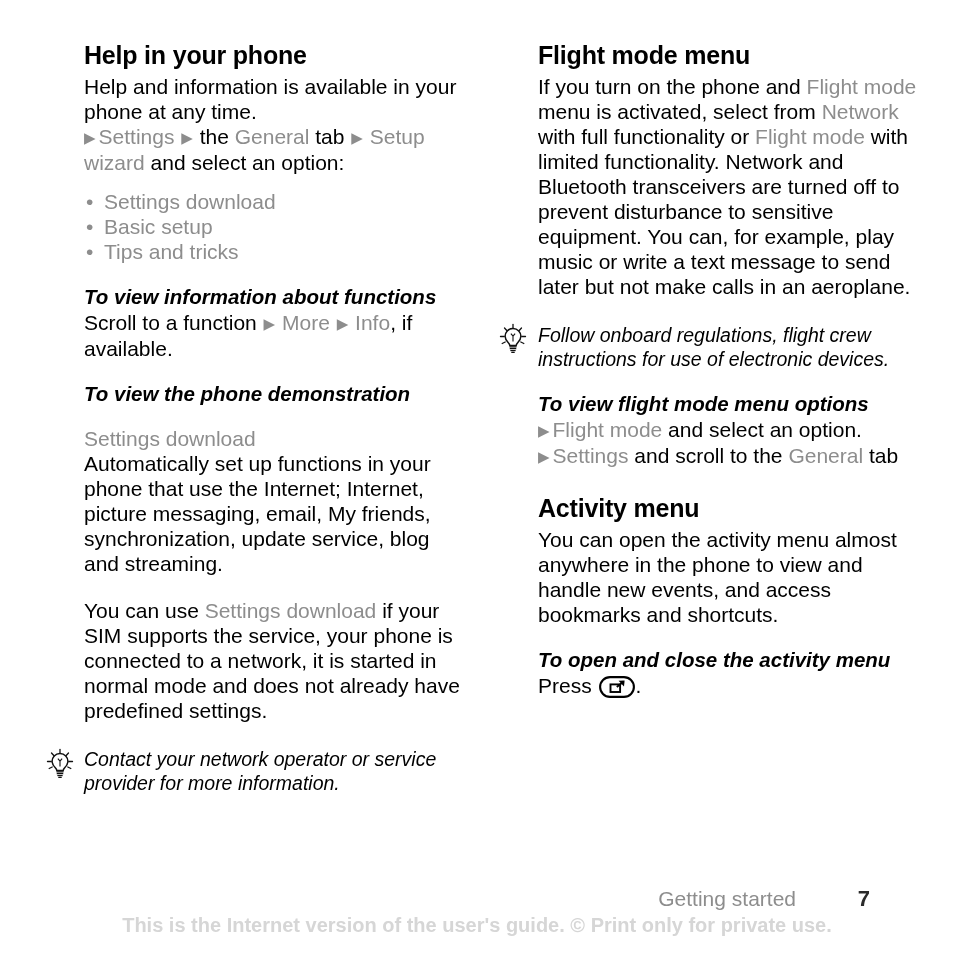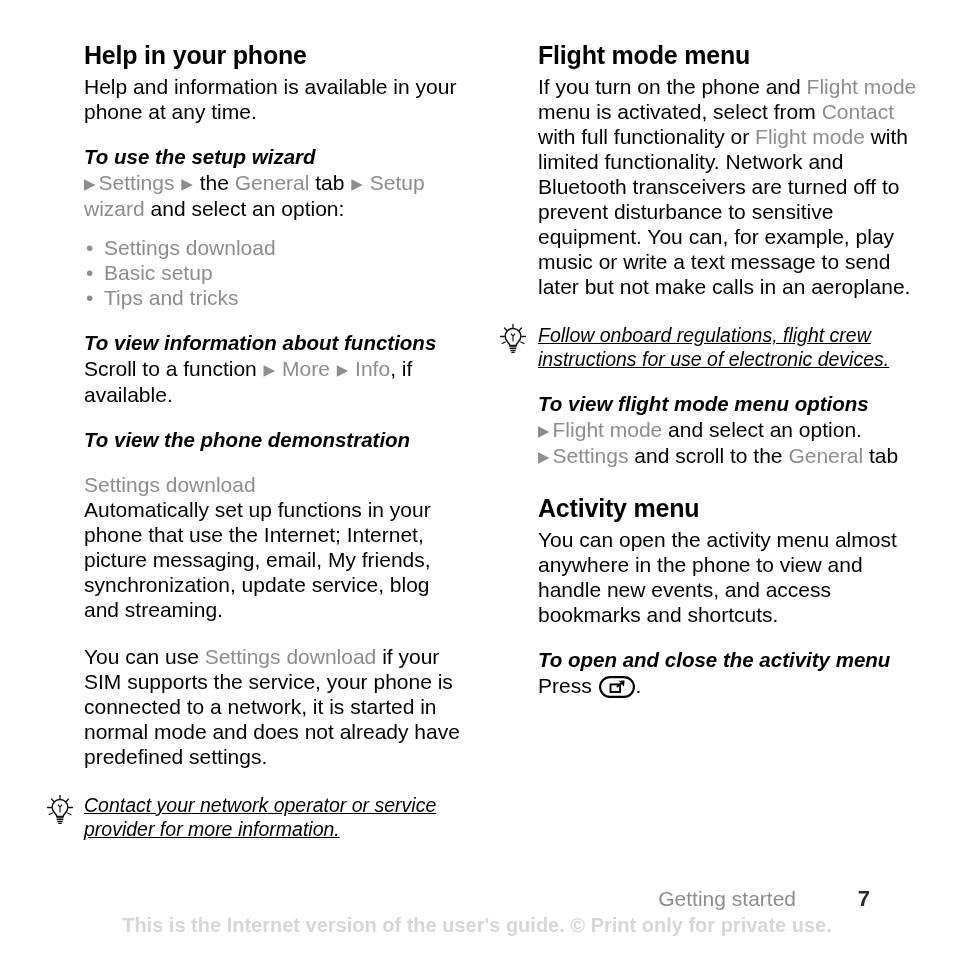--- a/index.html
+++ b/index.html
@@ -89,21 +89,20 @@
     top: 0;
     font-size: 21px;
     line-height: 25px;
     color: #8d8d8d;
   }
 
   .note {
     position: relative;
     margin-top: 22px;
     padding-left: 0;
-    text-decoration: underline;
   }
   .note .note-text {
     font-size: 19.5px;
     font-style: italic;
     line-height: 24px;
     margin: 0;
   }
   .tip-icon {
     position: absolute;
     width: 30px;
@@ -161,21 +160,20 @@
 <body>
 
 <div class="page">
 
   <div class="col col-left">
 
     <h1 class="section-title">Help in your phone</h1>
 
     <p class="body">Help and information is available in your phone at any time.</p>
 
-    <h2 class="task-title">To use the setup wizard</h2>
 
     <p class="body"><span class="arrow arrow-lead">▶</span><span class="gray">Settings</span> <span class="arrow">▶</span> <span>the</span> <span class="gray">General</span> <span>tab</span> <span class="arrow">▶</span> <span class="gray">Setup wizard</span> <span>and select an option:</span></p>
 
     <ul class="opt-list">
       <li><span class="dot">•</span><span>Settings download</span></li>
       <li><span class="dot">•</span><span>Basic setup</span></li>
       <li><span class="dot">•</span><span>Tips and tricks</span></li>
     </ul>
 
     <h2 class="task-title">To view information about functions</h2>
@@ -217,21 +215,21 @@
       </span>
       <p class="note-text">Contact your network operator or service provider for more information.</p>
     </div>
   </div>
 
   <div class="col col-right">
 
     <h1 class="section-title">Flight mode menu</h1>
 
     <p class="body"><span>If you turn on the phone and</span> <span class="gray">Flight mode</span>
-      <span>menu is activated, select from</span> <span class="gray">Contact</span> <span>with full functionality or</span> <span class="gray">Flight mode</span>
+      <span>menu is activated, select from</span> <span class="gray">Network</span> <span>with full functionality or</span> <span class="gray">Flight mode</span>
       <span>with limited functionality. Network and Bluetooth transceivers are turned off to prevent disturbance to sensitive equipment. You can, for example, play music or write a text message to send later but not make calls in an aeroplane.</span></p>
 
     <div class="note note-right" style="margin-top:24px;">
       <span class="tip-icon">
         <svg viewBox="0 0 30 32" width="30" height="32" aria-hidden="true">
           <g stroke="#111111" stroke-width="1.3" fill="none" stroke-linecap="round">
             <line x1="15" y1="1.5" x2="15" y2="5"></line>
             <line x1="6.5" y1="5" x2="9" y2="7.8"></line>
             <line x1="23.5" y1="5" x2="21" y2="7.8"></line>
             <line x1="2.5" y1="13.5" x2="6.2" y2="13.5"></line>

